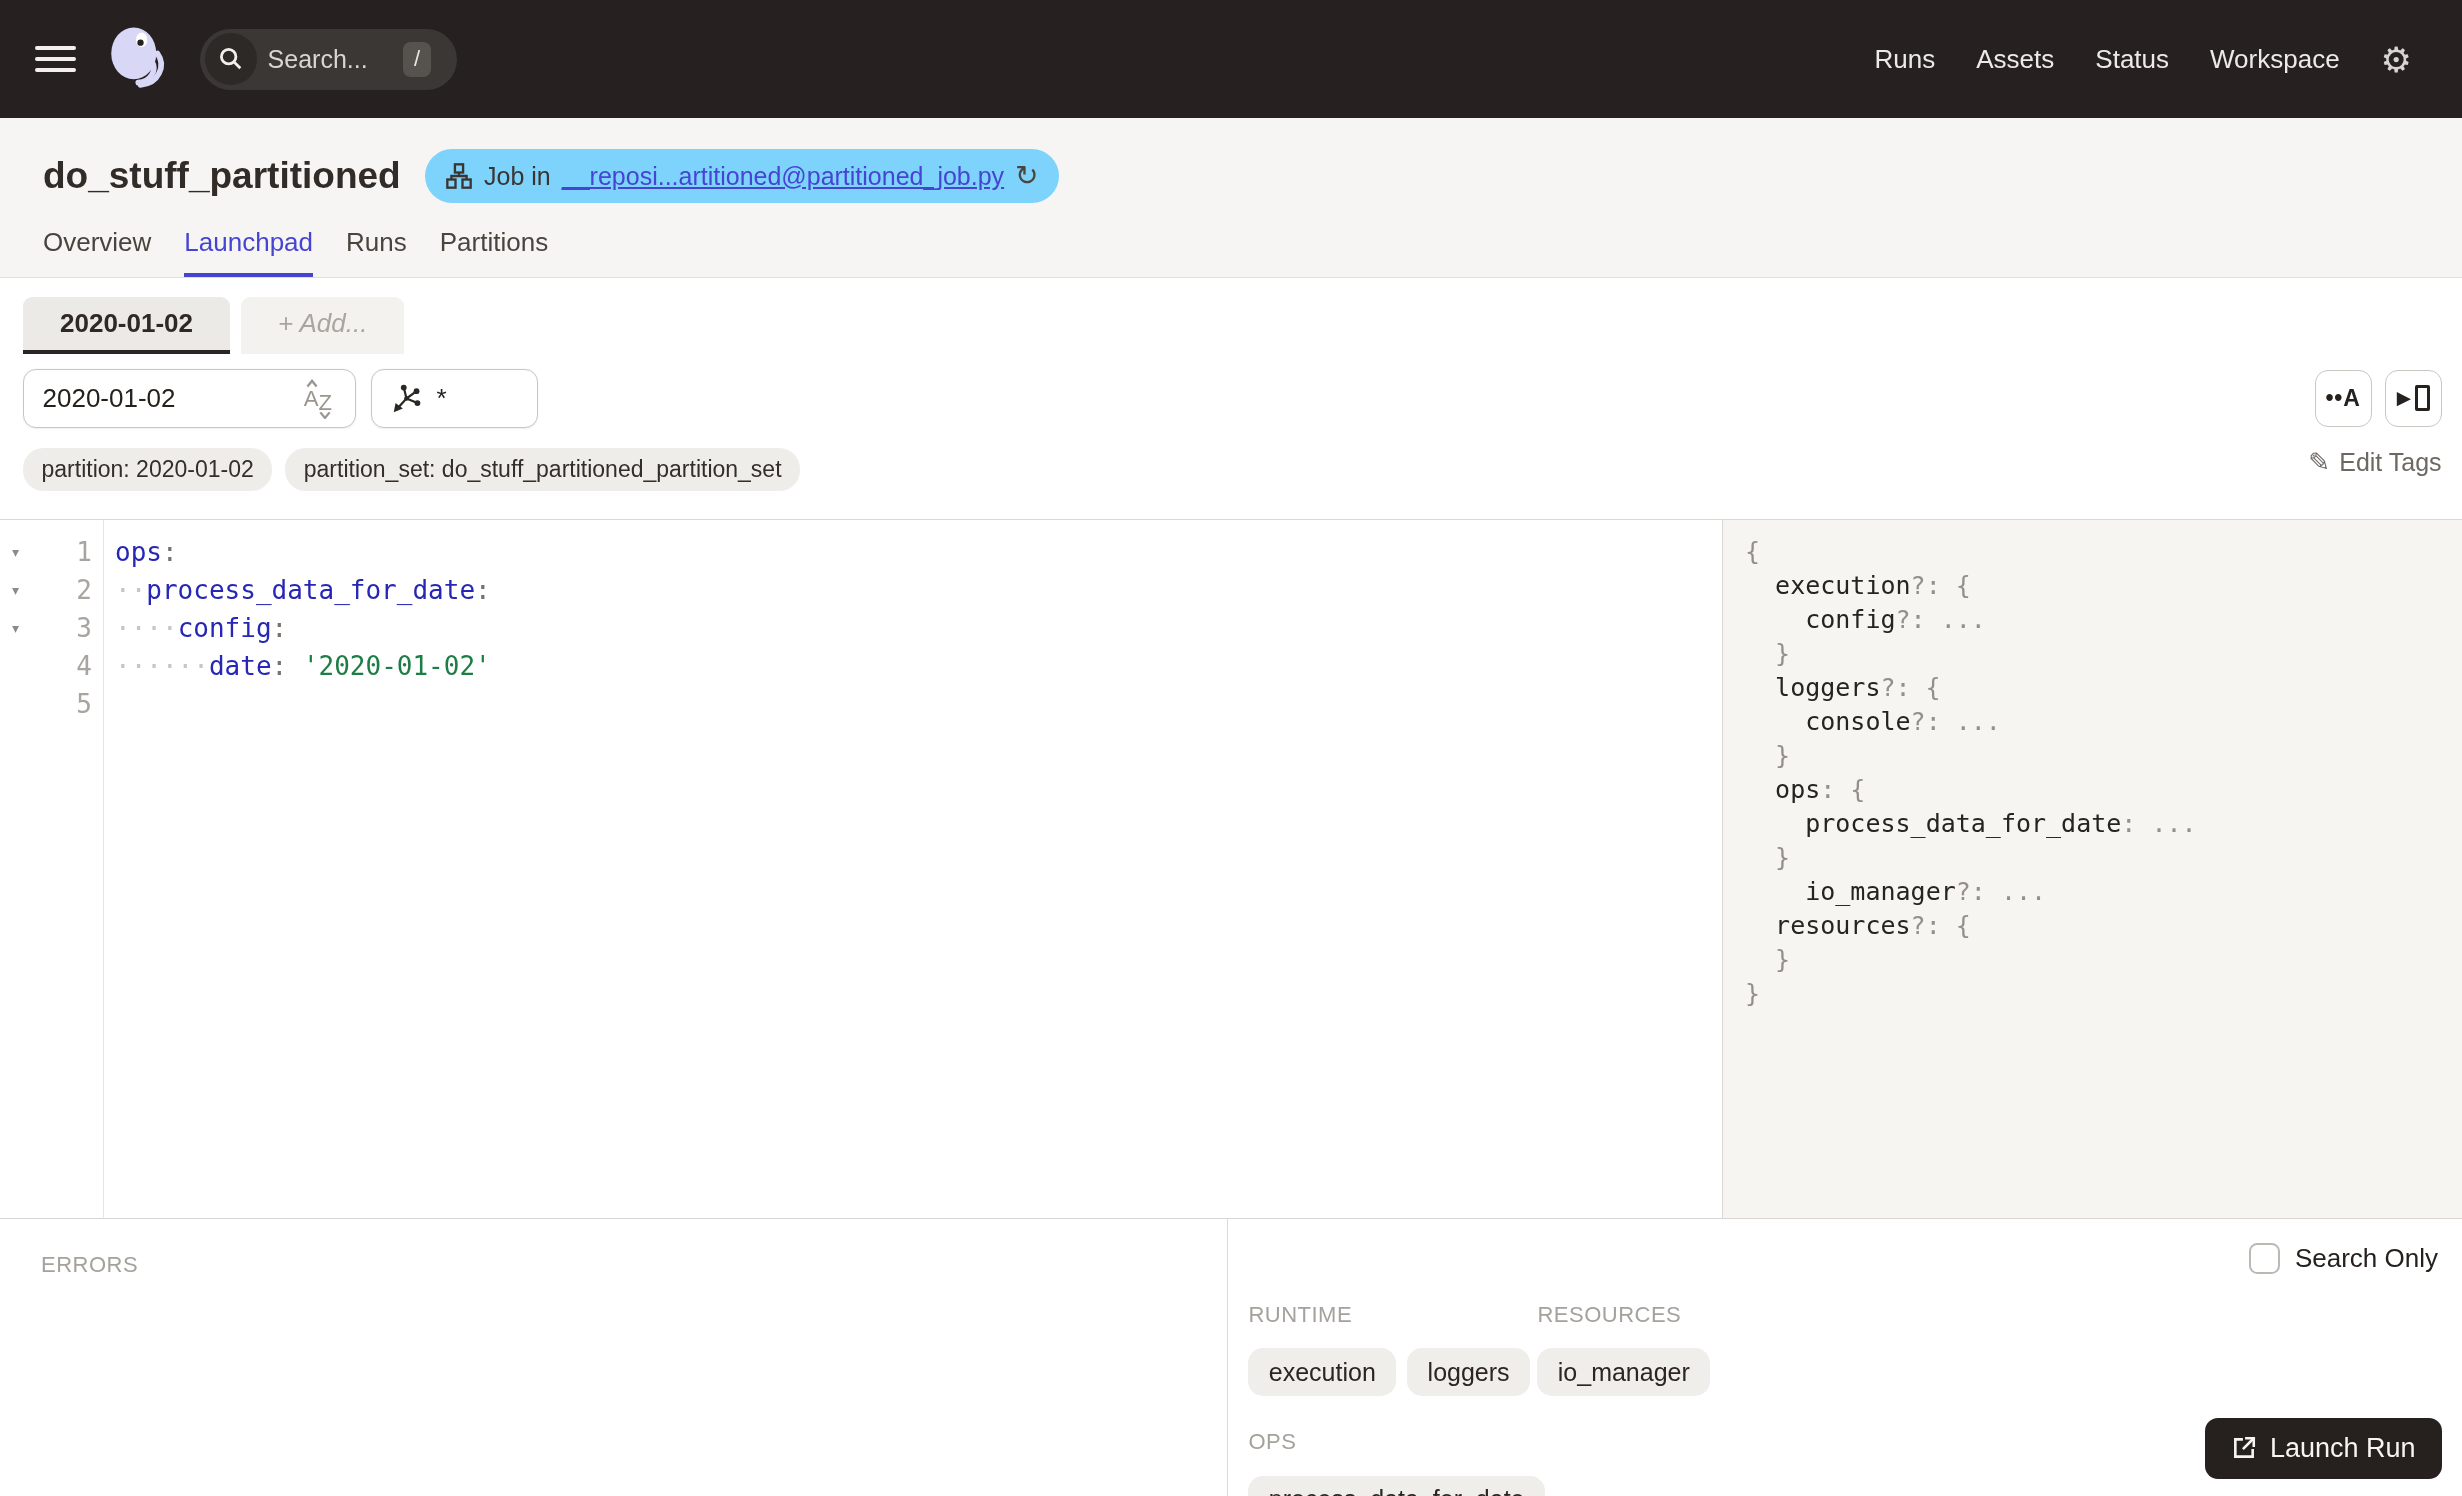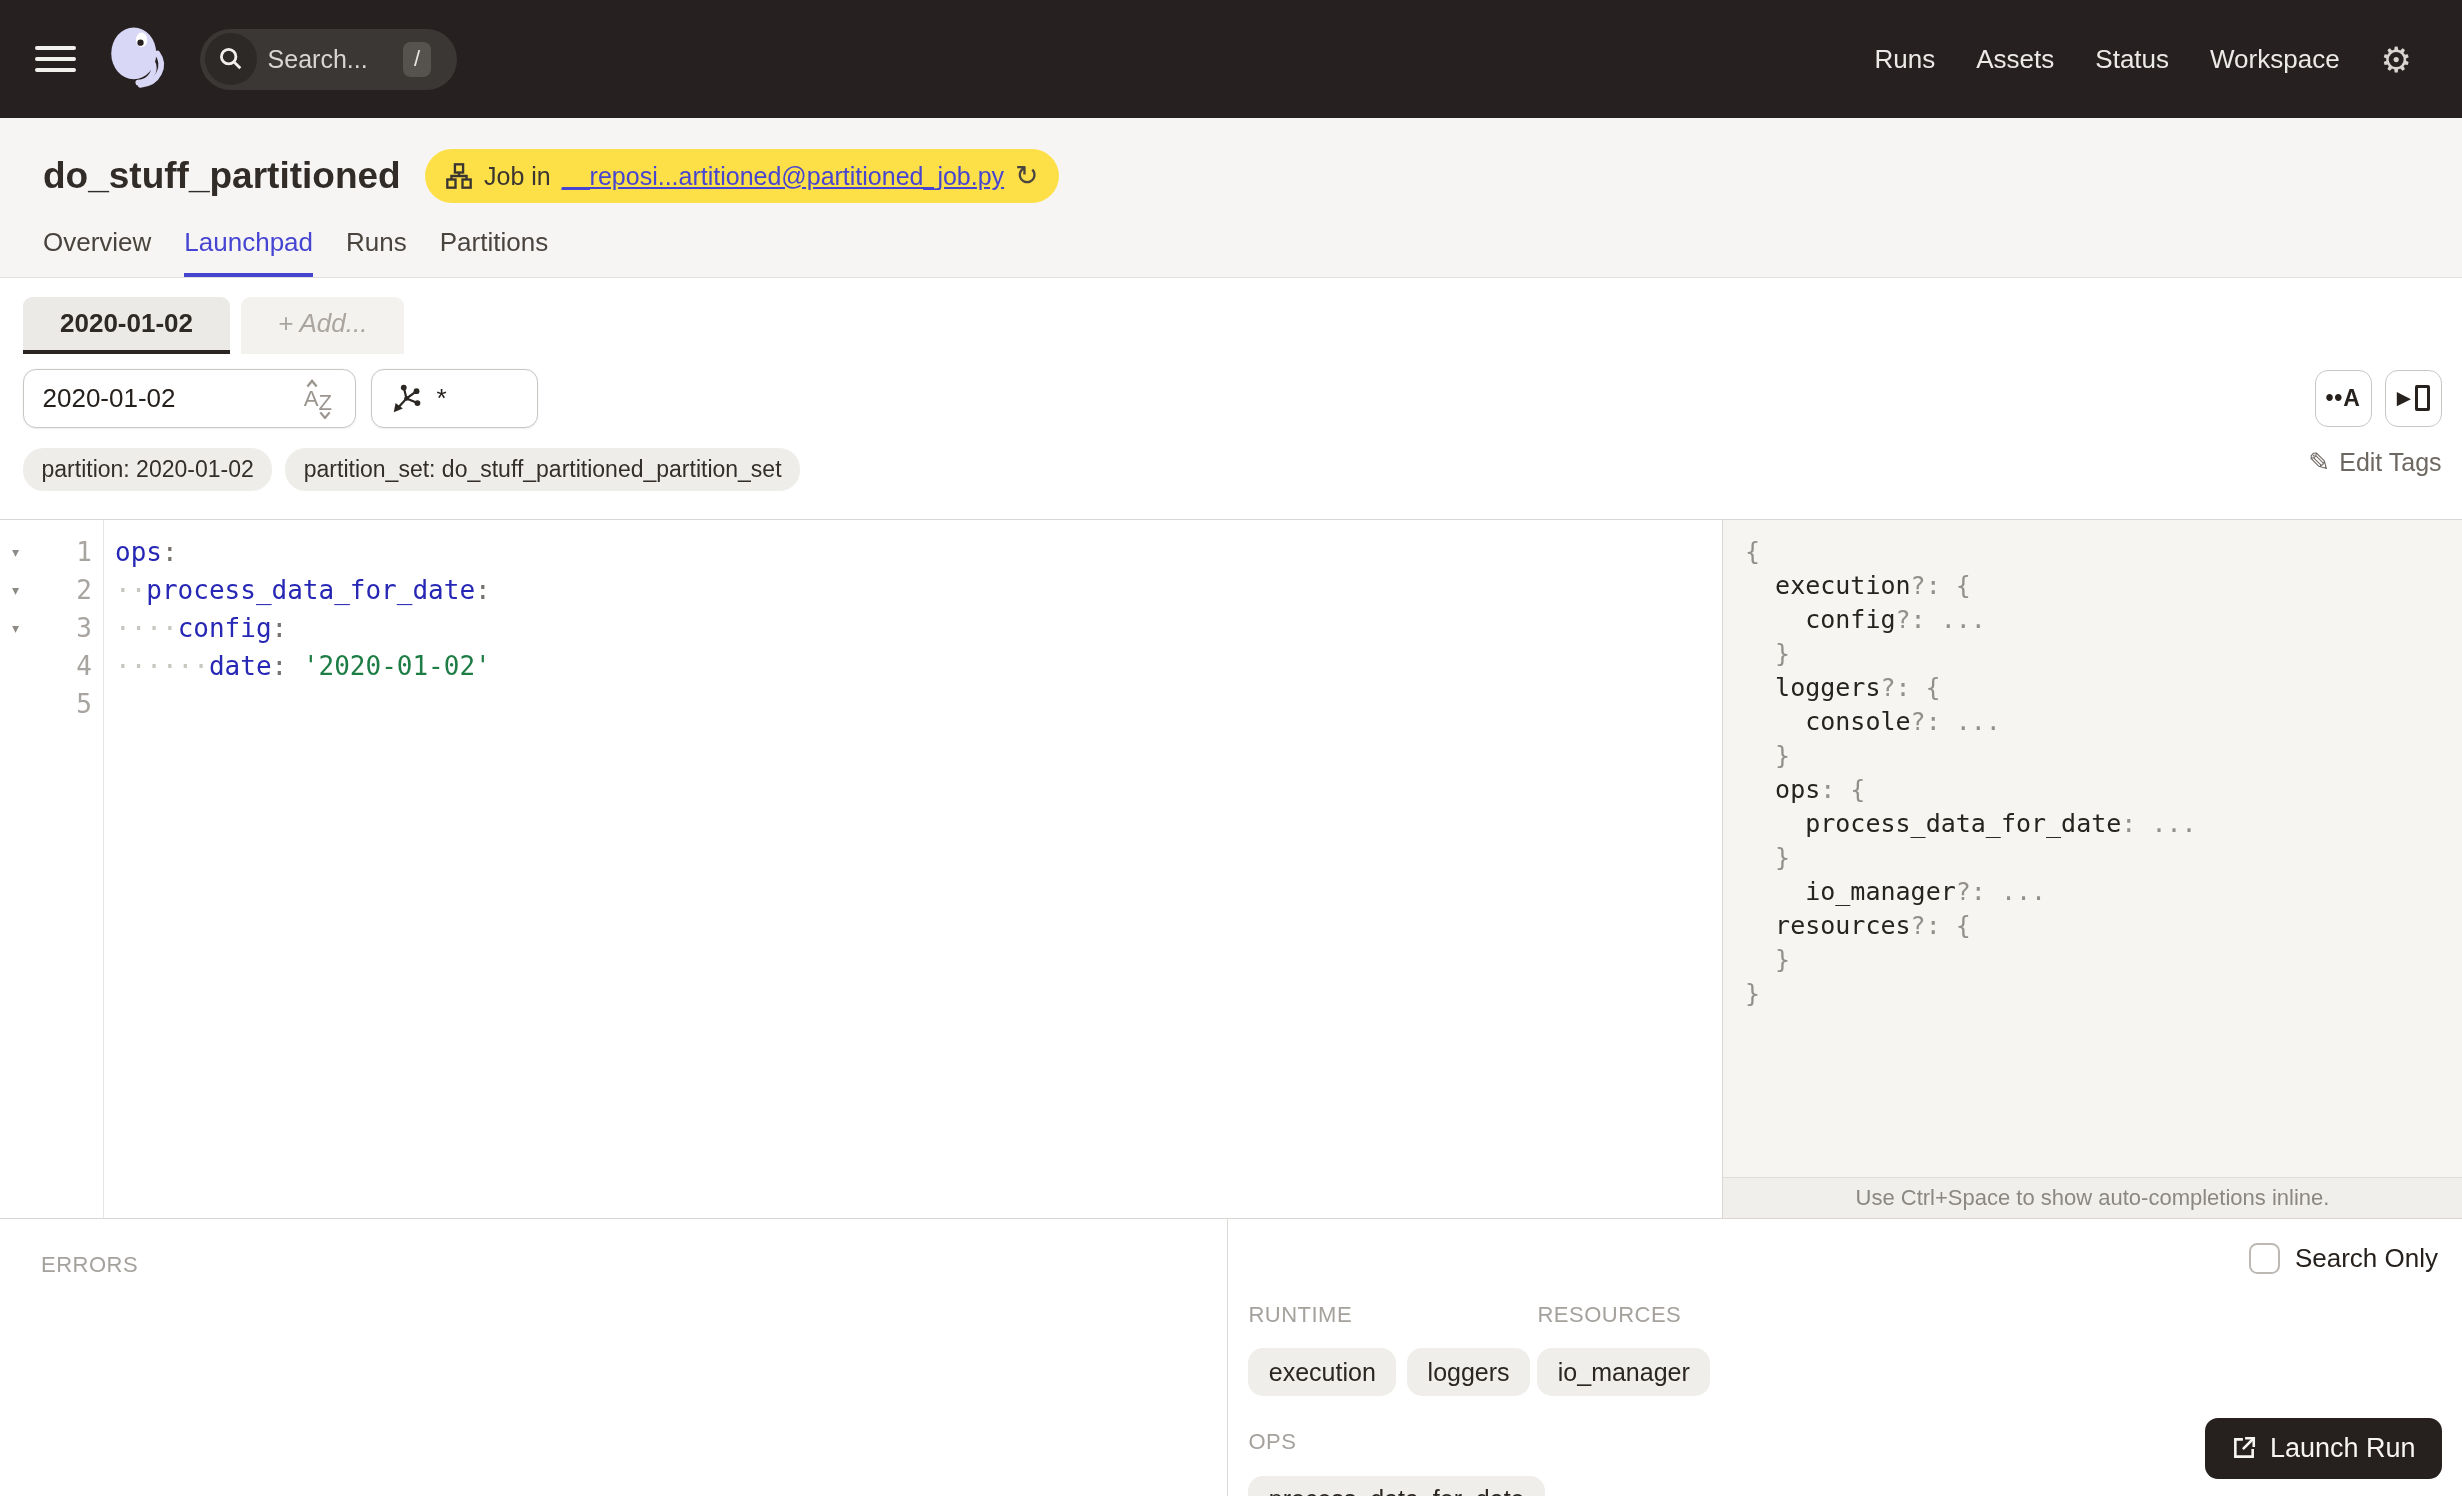--- a/index.html
+++ b/index.html
@@ -37,21 +37,21 @@
   }
   .nav-right { margin-left:auto; display:flex; align-items:center; gap:41px; }
   .nav-link { color:#eceae7; font-size:26px; font-weight:500; cursor:pointer; }
   .gear { font-size:35px; color:#d8d5d1; cursor:pointer; line-height:1; }
 
   
   .header-section { background:#f7f5f3; padding:31px 0 0 43px; border-bottom:1.9px solid #e3e0dc; }
   .title-row { display:flex; align-items:center; gap:24px; }
   .page-title { font-size:37px; font-weight:700; color:#312c28; line-height:52px; }
   .job-badge {
-    display:inline-flex; align-items:center; gap:11px; background:#fde047;
+    display:inline-flex; align-items:center; gap:11px; background:#7dd3fc;
     border-radius:28px; height:54px; padding:0 20.4px;
   }
   .job-badge .prefix { font-size:25px; color:#3a3531; }
   .job-badge a { font-size:25px; color:#4645d2; text-decoration:underline; cursor:pointer; }
   .refresh { font-size:28px; color:#4a453f; cursor:pointer; line-height:1; }
   .tabs { display:flex; gap:33px; margin-top:24px; }
   .tab { font-size:26px; font-weight:500; color:#4a443e; padding-bottom:15px;
          border-bottom:4.6px solid transparent; cursor:pointer;text-align:right; }
   .tab.active { color:#4645d2; border-bottom-color:#4645d2; }
 
@@ -288,21 +288,20 @@
       <div class="schema-line"><span class="pre">    </span><span class="n">console</span><span class="p">?: ...</span></div>
       <div class="schema-line"><span class="pre">  </span><span class="n"></span><span class="p">}</span></div>
       <div class="schema-line"><span class="pre">  </span><span class="n">ops</span><span class="p">: {</span></div>
       <div class="schema-line"><span class="pre">    </span><span class="n">process_data_for_date</span><span class="p">: ...</span></div>
       <div class="schema-line"><span class="pre">  </span><span class="n"></span><span class="p">}</span></div>
       <div class="schema-line"><span class="pre">    </span><span class="n">io_manager</span><span class="p">?: ...</span></div>
       <div class="schema-line"><span class="pre">  </span><span class="n">resources</span><span class="p">?: {</span></div>
       <div class="schema-line"><span class="pre">  </span><span class="n"></span><span class="p">}</span></div>
       <div class="schema-line"><span class="pre"></span><span class="n"></span><span class="p">}</span></div>
     </div>
-    <div class="panel-footer">Use Ctrl+Space to show auto-completions inline.</div>
   </div>
 </div>
 
 <div class="bottom-split">
   <div class="bottom-left">
     <span class="section-label">ERRORS</span>
   </div>
   <div class="bottom-right">
     <div class="col-grid">
       <div class="group">

